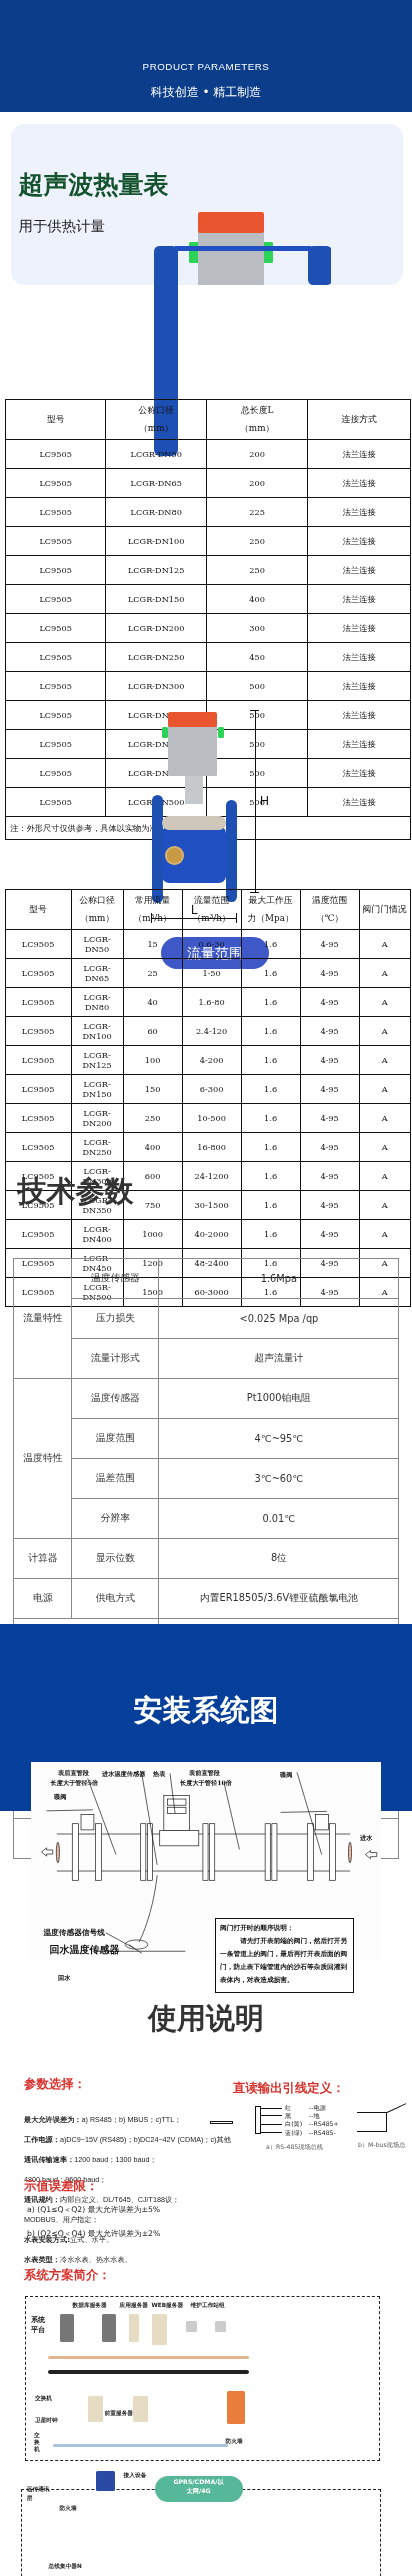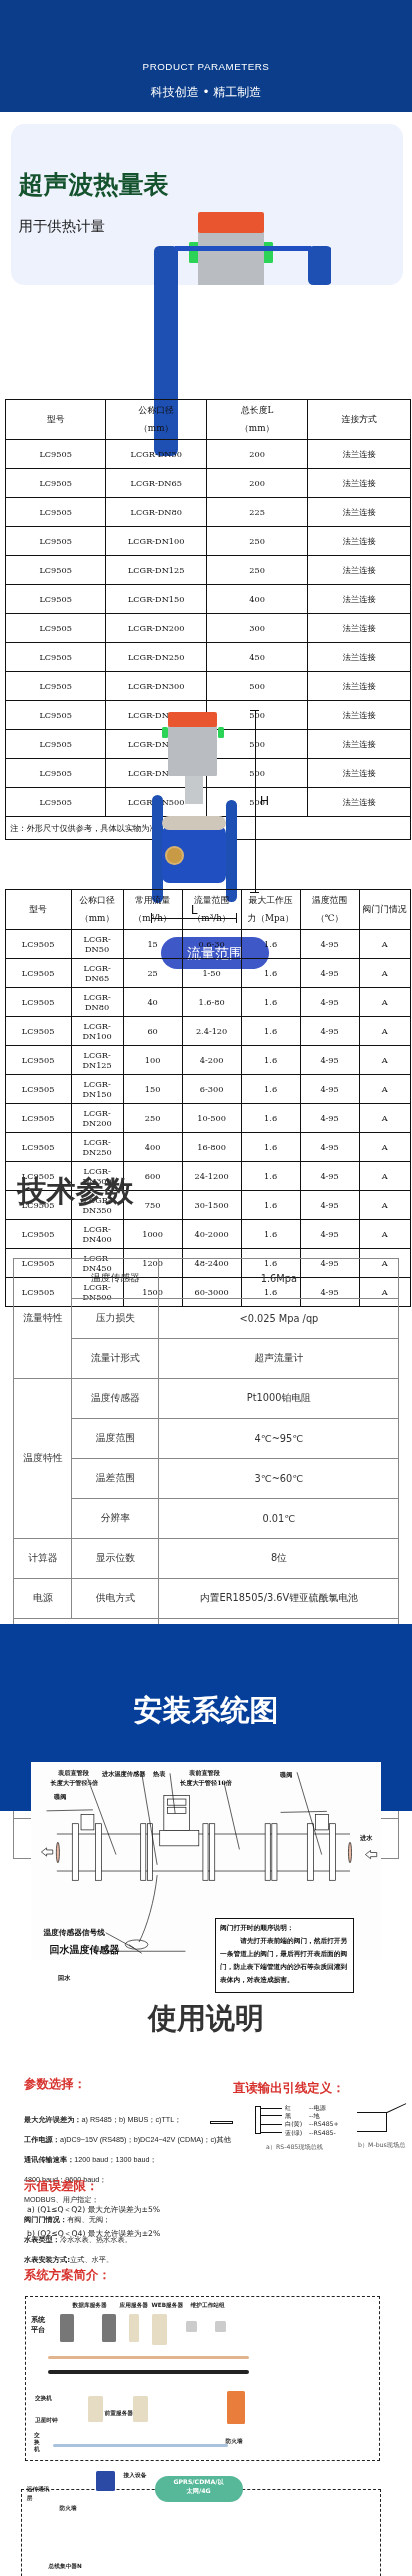--- a/index.html
+++ b/index.html
@@ -516,24 +516,24 @@
 </div>
 
 <div id="useTitle" class="abs">使用说明</div>
 
 <div class="red" style="left:24px;top:2076px">参数选择：</div>
 <div class="para" style="left:24px;top:2110px;width:227px" id="paramlist">
     <div><b>最大允许误差为：</b><span>a) RS485；b) MBUS；c)TTL；</span></div>
     <div><b>工作电源：</b><span>a)DC9~15V (RS485)；b)DC24~42V (CDMA)；c)其他</span></div>
     <div><b>通讯传输速率：</b><span>1200 baud；1300 baud；</span></div>
     <div><b></b><span>4800 baud；9600 baud；</span></div>
+    <div><b>通讯规约：</b><span>内部自定义、DL/T645、CJ/T188议；</span></div>
     <div><b></b><span>MODBUS、用户指定；</span></div>
-    <div><b>阀门门情况：</b><span>有阀、无阀；</span></div>
+    <div><b>水表安装方式:</b><span>立式、水平。</span></div>
     <div><b>水表类型：</b><span>冷水水表、热水水表。</span></div>
-    <div><b>水表安装方式:</b><span>立式、水平。</span></div>
   </div>
 
 <div class="red" style="left:233px;top:2080px">直读输出引线定义：</div>
 <div class="abs" style="left:209px;top:2105px;width:134px;height:52px">
   <div class="wire" style="left:1px;top:15.5px;width:23px;height:3.6px;background:#fff;border:1px solid #111"></div>
   <div class="wire" style="left:46px;top:1px;width:5.7px;height:28px;background:#fff;border:1px solid #111"></div>
   <div class="wire" style="left:52px;top:2.6px;width:20.6px;height:1px"></div>
   <div class="wire" style="left:52px;top:10.3px;width:20.6px;height:1px"></div>
   <div class="wire" style="left:52px;top:19px;width:20.6px;height:1px"></div>
   <div class="wire" style="left:52px;top:27px;width:20.6px;height:1px"></div>

